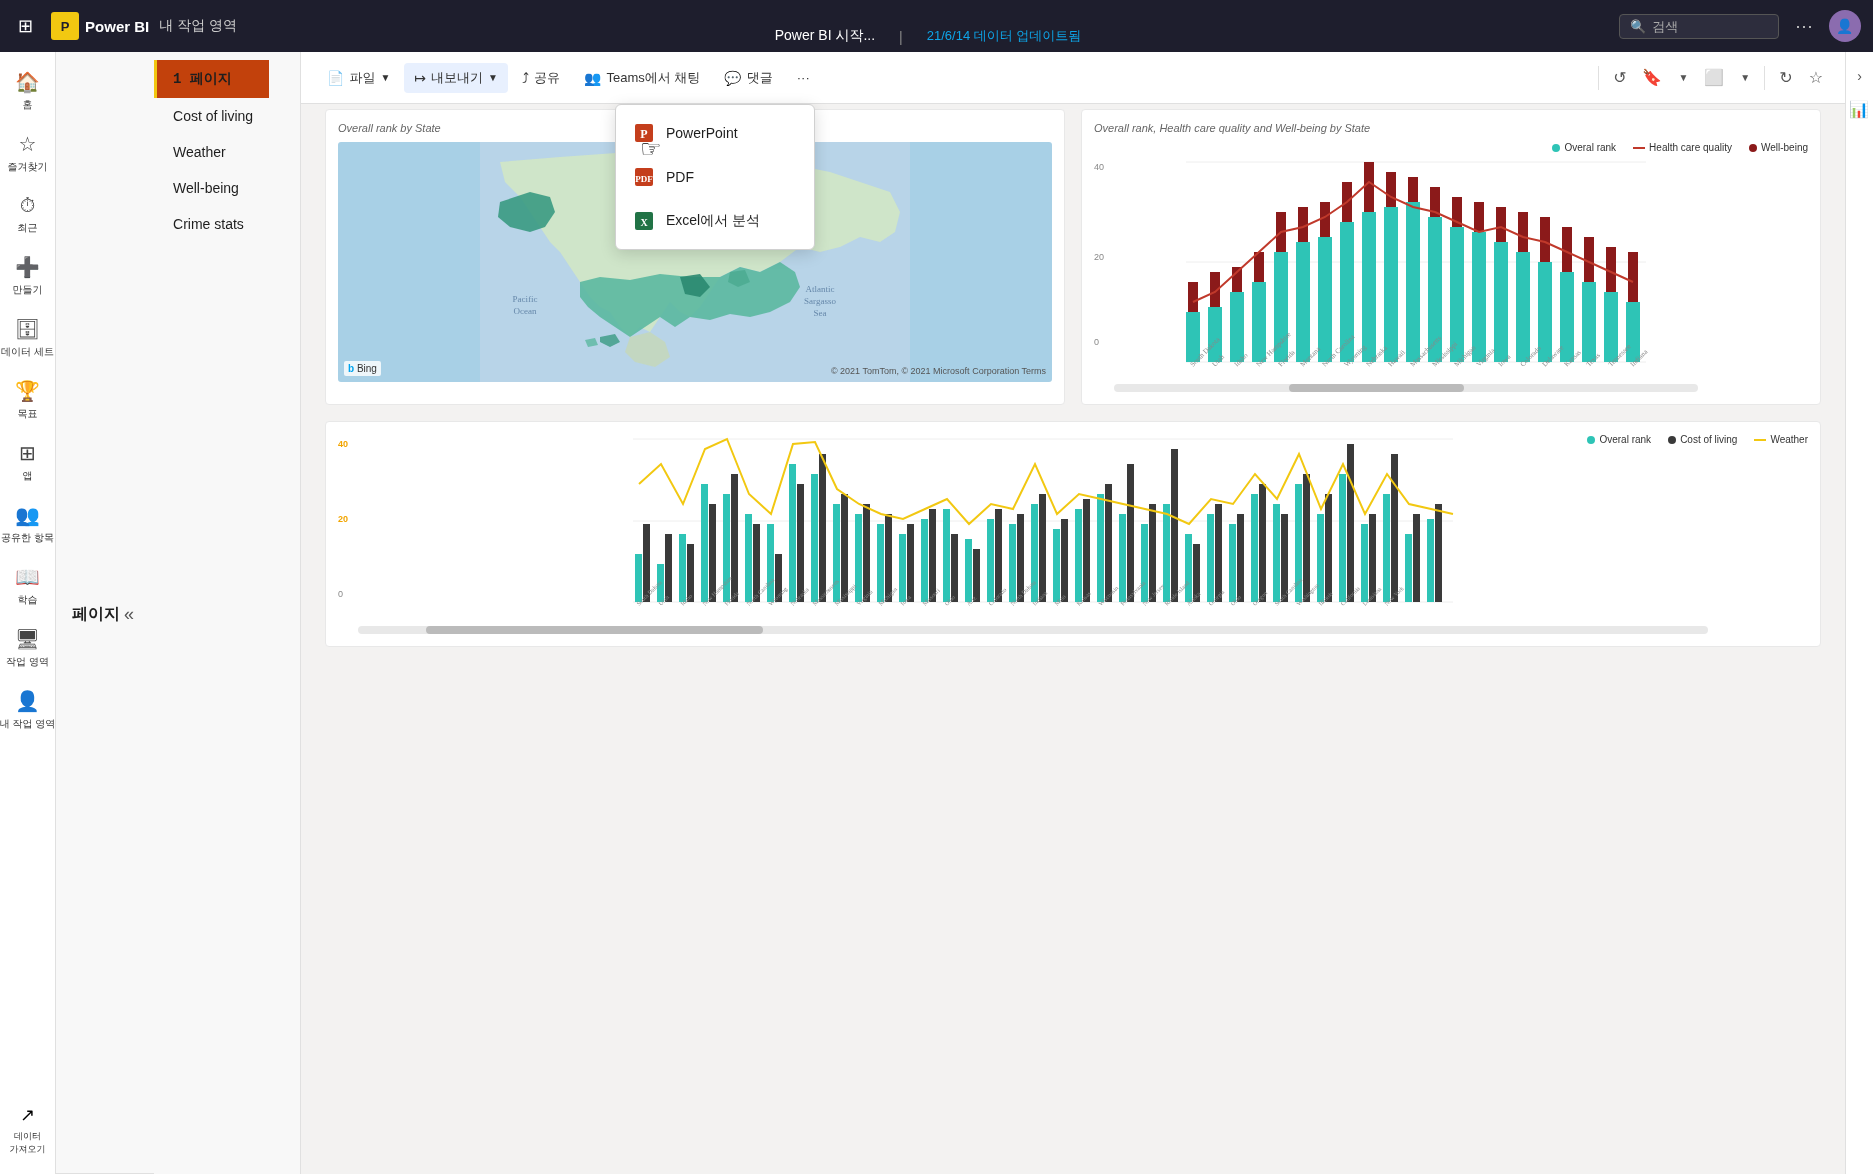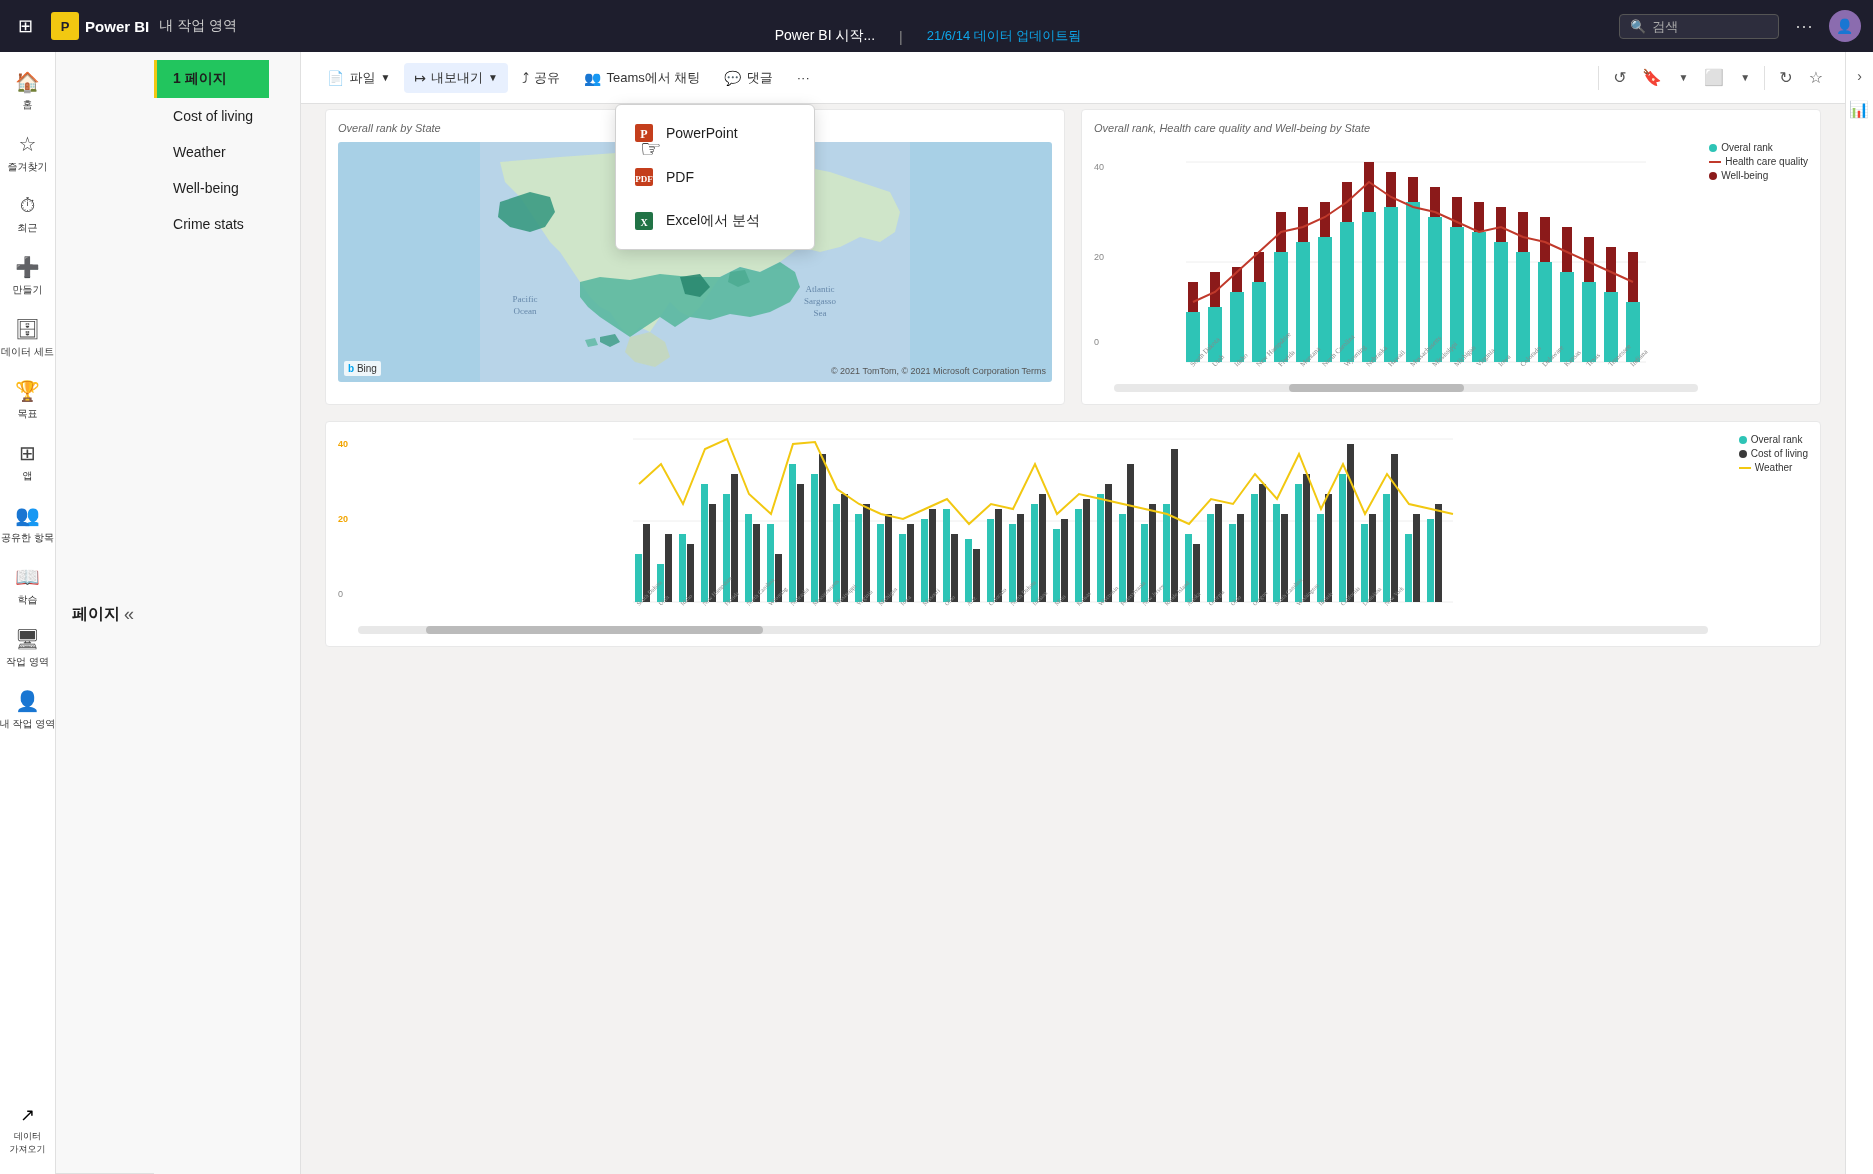--- a/index.html
+++ b/index.html
@@ -87,23 +87,24 @@
     .pages-collapse-btn { cursor: pointer; color: #555; font-size: 18px; padding: 4px; }
     .pages-list { padding: 8px 0; }
     .page-item {
       padding: 10px 16px;
       cursor: pointer;
       font-size: 14px;
       color: #1e1e1e;
       border-left: 3px solid transparent;
     }
     .page-item.active {
-      background: #22c55e;
+      background: #c2410c;
       border-left: 3px solid #f2c811;
       font-weight: 600;
+      font-family: Liberation Mono, monospace;
     }
 
     
     .content-area {
       flex: 1;
       display: flex;
       flex-direction: column;
       overflow: hidden;
     }
 
@@ -226,22 +227,22 @@
       font-size: 9px;
       color: #555;
     }
     
     .map-svg { width: 100%; height: 100%; }
     .chart-legend {
       position: absolute;
       top: 0;
       right: 0;
       display: flex;
-      flex-direction: column;
-      gap: 3px;
+      flex-direction: row;
+      gap: 17px;
     }
     .legend-item {
       display: flex;
       align-items: center;
       gap: 4px;
       font-size: 10px;
       color: #333;
     }
     .legend-dot {
       width: 8px;

